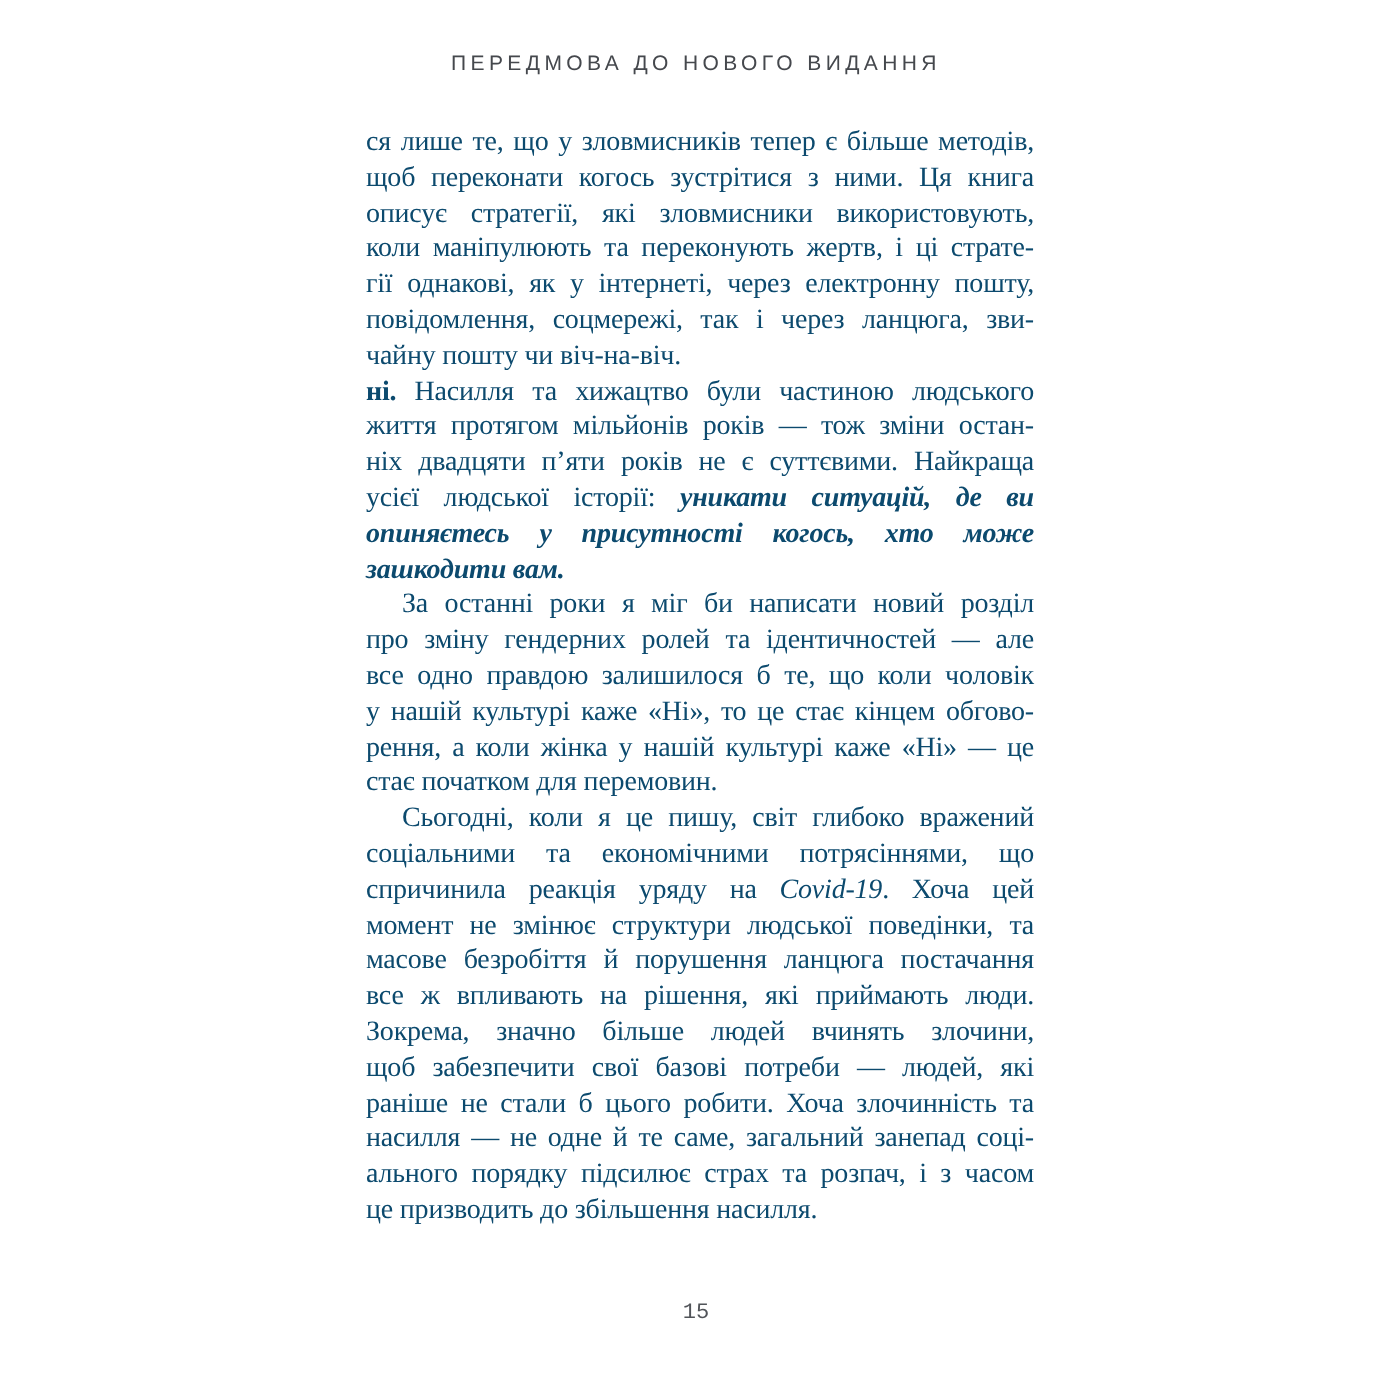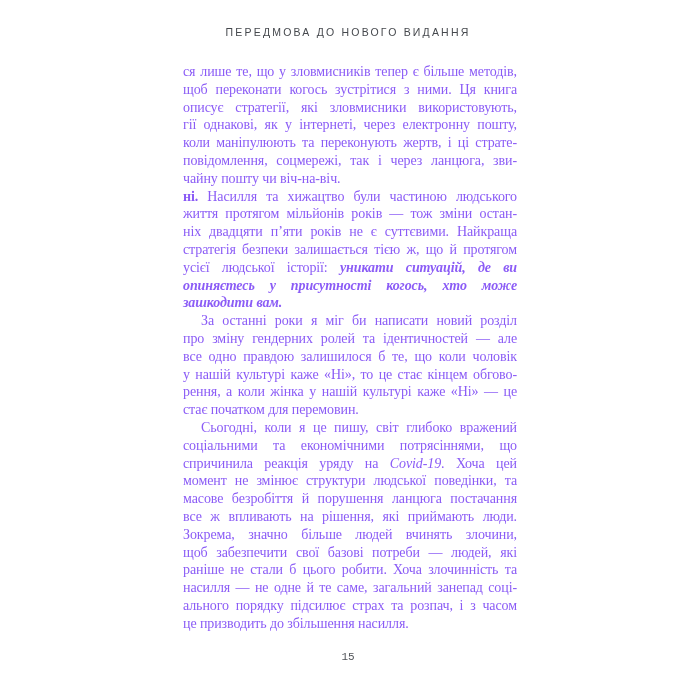--- a/index.html
+++ b/index.html
@@ -29,21 +29,21 @@
   }
   .text-column {
     position: absolute;
     top: 63px;
     left: 183px;
     width: 334px;
     font-family: "Liberation Serif", serif;
     font-size: 14px;
     line-height: 17.8px;
     letter-spacing: -0.1px;
-    color: #8b5cf6;
+    color: #0c4a6e;
   }
   .line {
     white-space: nowrap;
     text-align: justify;
     text-align-last: justify;
     height: 17.8px;
   }
   .line.last {
     text-align-last: left;
   }
@@ -68,28 +68,27 @@
 </head>
 <body>
 
 <div class="page">
   <div class="running-header">ПЕРЕДМОВА ДО НОВОГО ВИДАННЯ</div>
 
   <div class="text-column" id="text-column">
       <div class="line"><span class="seg-regular">ся лише те, що у зловмисників тепер є більше методів,</span></div>
       <div class="line"><span class="seg-regular">щоб переконати когось зустрітися з ними. Ця книга</span></div>
       <div class="line"><span class="seg-regular">описує стратегії, які зловмисники використовують,</span></div>
+      <div class="line"><span class="seg-regular">коли маніпулюють та переконують жертв, і ці страте-</span></div>
       <div class="line"><span class="seg-regular">гії однакові, як у інтернеті, через електронну пошту,</span></div>
-      <div class="line"><span class="seg-regular">коли маніпулюють та переконують жертв, і ці страте-</span></div>
       <div class="line"><span class="seg-regular">повідомлення, соцмережі, так і через ланцюга, зви-</span></div>
       <div class="line last"><span class="seg-regular">чайну пошту чи віч-на-віч.</span></div>
       <div class="line"><span class="seg-bold">ні.</span><span class="seg-regular"> Насилля та хижацтво були частиною людського</span></div>
       <div class="line"><span class="seg-regular">життя протягом мільйонів років — тож зміни остан-</span></div>
       <div class="line"><span class="seg-regular">ніх двадцяти п’яти років не є суттєвими. Найкраща</span></div>
-      <div class="line"><span class="seg-regular">стратегія безпеки залишається тією ж, що й протягом</span></div>
       <div class="line"><span class="seg-regular">усієї людської історії: </span><span class="seg-bold-italic">уникати ситуацій, де ви</span></div>
       <div class="line"><span class="seg-bold-italic">опиняєтесь у присутності когось, хто може</span></div>
       <div class="line last"><span class="seg-bold-italic">зашкодити вам.</span></div>
       <div class="line indent"><span class="seg-regular">За останні роки я міг би написати новий розділ</span></div>
       <div class="line"><span class="seg-regular">про зміну гендерних ролей та ідентичностей — але</span></div>
       <div class="line"><span class="seg-regular">все одно правдою залишилося б те, що коли чоловік</span></div>
       <div class="line"><span class="seg-regular">у нашій культурі каже «Ні», то це стає кінцем обгово-</span></div>
       <div class="line"><span class="seg-regular">рення, а коли жінка у нашій культурі каже «Ні» — це</span></div>
       <div class="line last"><span class="seg-regular">стає початком для перемовин.</span></div>
       <div class="line indent"><span class="seg-regular">Сьогодні, коли я це пишу, світ глибоко вражений</span></div>

